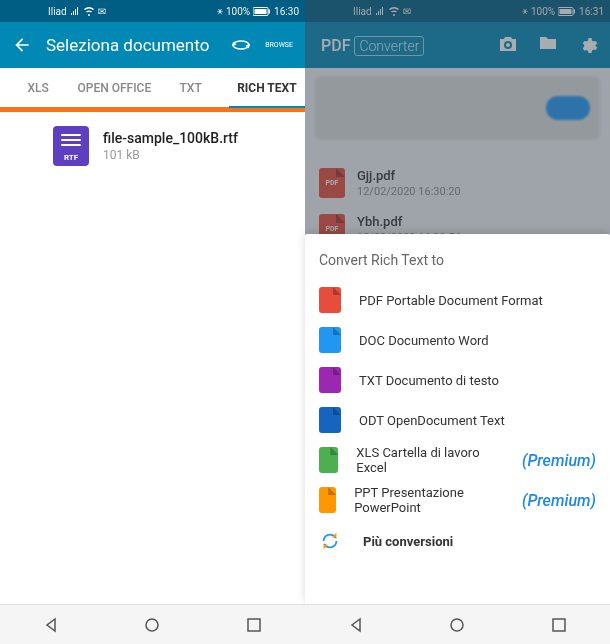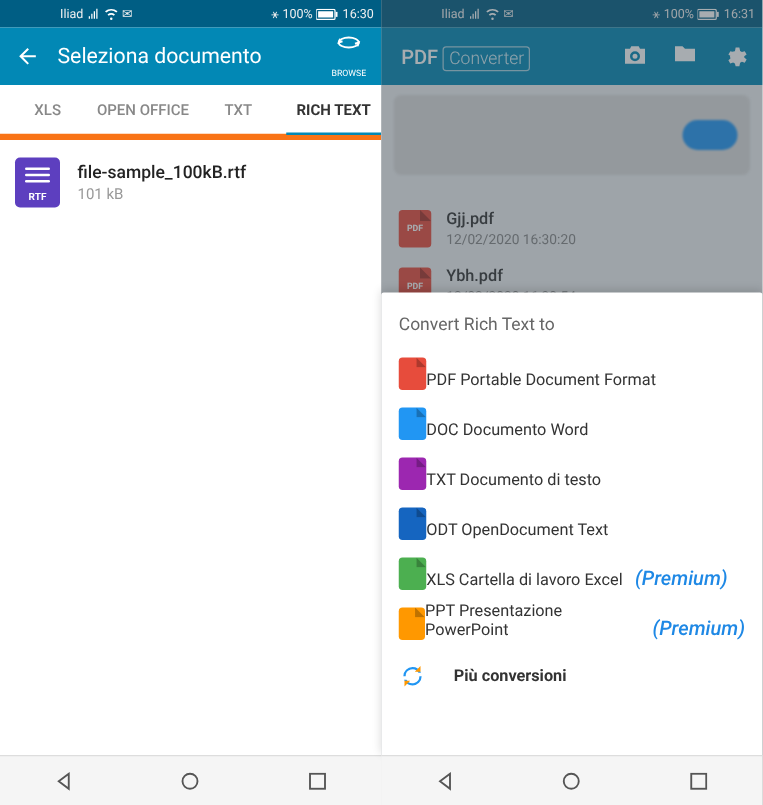--- a/index.html
+++ b/index.html
@@ -7,21 +7,21 @@
 .phone { width:305px; height:644px; background:#fff; display:flex; flex-direction:column; position:relative; }
 .statusbar { height:22px; background:#005e84; color:#f0f0f0; display:flex; align-items:center; justify-content:space-between; padding:0 6px; font-size:10px; }
 .sb-left, .sb-right { display:flex; align-items:center; gap:3px;padding-left:42px; }
 .appbar { background:#0288b5; height:46px; display:flex; align-items:center; padding:0 12px; color:#fff; }
 .appbar-title { flex:1; font-size:17px; margin-left:14px; font-weight:400; }
 .tabs { height:44px; display:flex; border-bottom:5px solid #f97316; }
 .tab { flex:1; display:flex; align-items:center; justify-content:center; font-size:12px; font-weight:500; color:#888; text-transform:uppercase; position:relative; }
 .tab.active { color:#333;font-weight:bold; }
 .tab.active::after { content:""; position:absolute; bottom:-1px; left:0; right:0; height:2px; background:#0288b5; }
 .file-row { display:flex; align-items:center; padding:14px 12px; gap:14px; }
-.file-icon { width:36px; height:40px; background:#5d3fbf; border-radius:4px; position:relative; display:flex; align-items:flex-end; justify-content:center; padding-bottom:4px; }
+.file-icon { width:36px; height:40px; background:#5d3fbf; border-radius:4px; position:relative; display:flex; align-items:flex-end; justify-content:center; padding-bottom:4px;margin-left:41px; }
 .file-icon-lines { position:absolute; top:8px; left:8px; right:8px; }
 .file-icon-lines span { display:block; height:2px; background:#fff; margin-bottom:3px; border-radius:1px; }
 .file-icon-label { font-size:8px; color:#fff; font-weight:700; }
 .file-name { font-size:14px; color:#222; font-weight:500; }
 .file-size { font-size:12px; color:#999; margin-top:2px; }
 .navbar { height:40px; background:#f5f5f5; border-top:1px solid #ddd; display:flex; align-items:center; justify-content:space-around; }
 .nav-btn { width:20px; height:20px; display:flex; align-items:center; justify-content:center; color:#555; }
 
 
 .phone2 .appbar { background:#0288b5; opacity:1; }
@@ -31,21 +31,21 @@
 .pdf-ic { width:26px; height:30px; background:#e74c3c; border-radius:3px; position:relative; display:flex; align-items:center; justify-content:center; color:#fff; font-size:7px; font-weight:700; }
 .pdf-ic::before { content:""; position:absolute; top:0; right:0; width:9px; height:9px; background:#a83228; clip-path:polygon(0 0,100% 100%,0 100%); }
 .pdf-name { font-size:13px; color:#333; font-weight:500; }
 .pdf-date { font-size:11px; color:#888; margin-top:2px; }
 .converter-title { font-size:16px; color:#fff; font-weight:300; margin-left:4px; }
 .converter-title b { font-weight:500; }
 .app-icons { display:flex; gap:20px; color:#fff; margin-left:auto; }
 
 .sheet { position:absolute; left:0; right:0; bottom:40px; top:234px; background:#fff; border-radius:2px 2px 0 0; box-shadow:0 -2px 8px rgba(0,0,0,0.15); display:flex; flex-direction:column; }
 .sheet-title { padding:18px 14px 12px; color:#666; font-size:14px; }
-.conv-row { display:flex; align-items:flex-end; padding:8px 14px; height:40px; }
+.conv-row { display:flex; align-items:center; gap:18px; padding:8px 14px; height:40px; }
 .conv-ic { width:22px; height:26px; border-radius:3px; position:relative; display:flex; align-items:center; justify-content:center; color:#fff; font-size:6px; }
 .conv-ic::before { content:""; position:absolute; top:0; right:0; width:8px; height:8px; background:rgba(0,0,0,0.25); clip-path:polygon(0 0,100% 100%,0 100%); }
 .conv-label { font-size:13px; color:#333; }
 .premium { color:#1e88e5; font-style:italic; font-weight:500; margin-left:10px; }
 .more-row { display:flex; align-items:center; gap:22px; padding:10px 14px; }
 .refresh-ic { width:22px; height:22px; }
 
 .topblur { height:64px; margin:8px 10px 0; border-radius:6px; background:#ddd; position:relative; display:flex; align-items:center; justify-content:flex-end; padding-right:10px; filter:blur(1px); }
 .blurbtn { width:44px; height:24px; background:#2196F3; border-radius:12px; }
 
@@ -84,21 +84,21 @@
     </div>
   </div>
 
   <div class="appbar">
     <span>
       <svg width="20" height="20" viewBox="0 0 24 24" fill="#fff">
           <path d="M20 11H7.8l5.6-5.6L12 4l-8 8 8 8 1.4-1.4L7.8 13H20z"></path>
         </svg>
     </span>
     <span class="appbar-title">Seleziona documento</span>
-    <span style="display:flex;flex-direction:column;align-items:center;gap:14px">
+    <span style="display:flex;flex-direction:row;align-items:center;gap:14px">
       <svg width="20" height="14" viewBox="0 0 20 14" fill="none">
           <path d="M2 7a8 4 0 0116 0M2 7a8 4 0 0016 0" stroke="#fff" stroke-width="1.5"></path>
           <path d="M3 4l-1 3 3-1M17 10l1-3-3 1" stroke="#fff" stroke-width="1.5" fill="none"></path>
         </svg>
       <span style="font-size:7px;color:#fff">BROWSE</span>
     </span>
   </div>
 
   <div class="tabs">
     <div class="tab">

